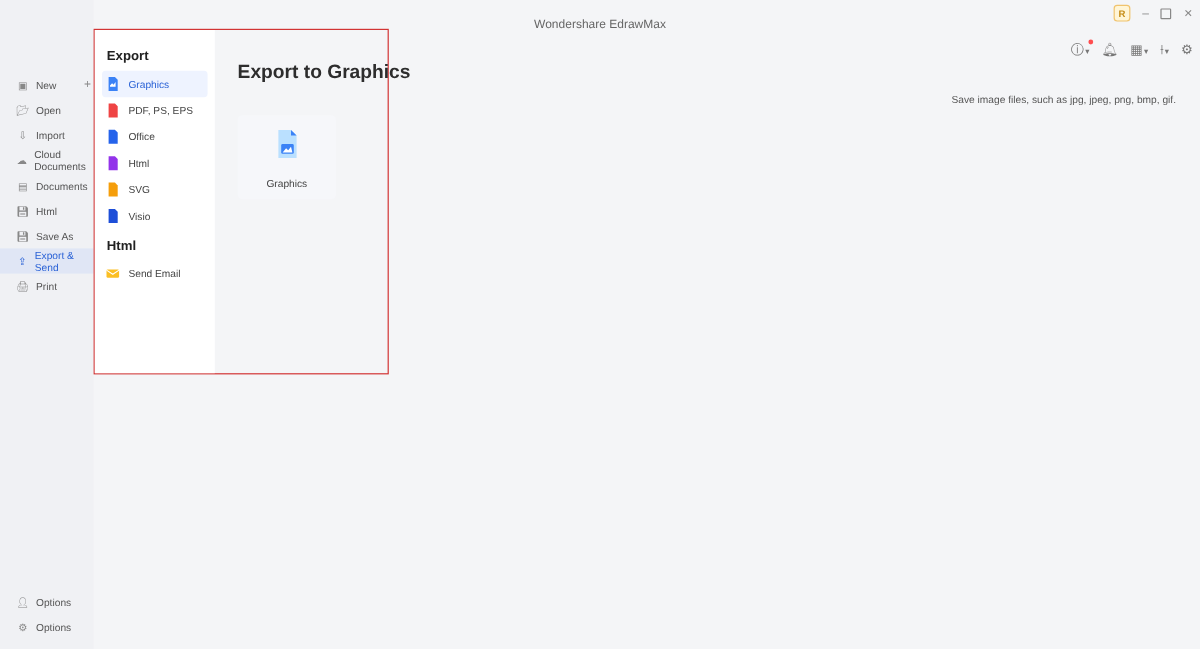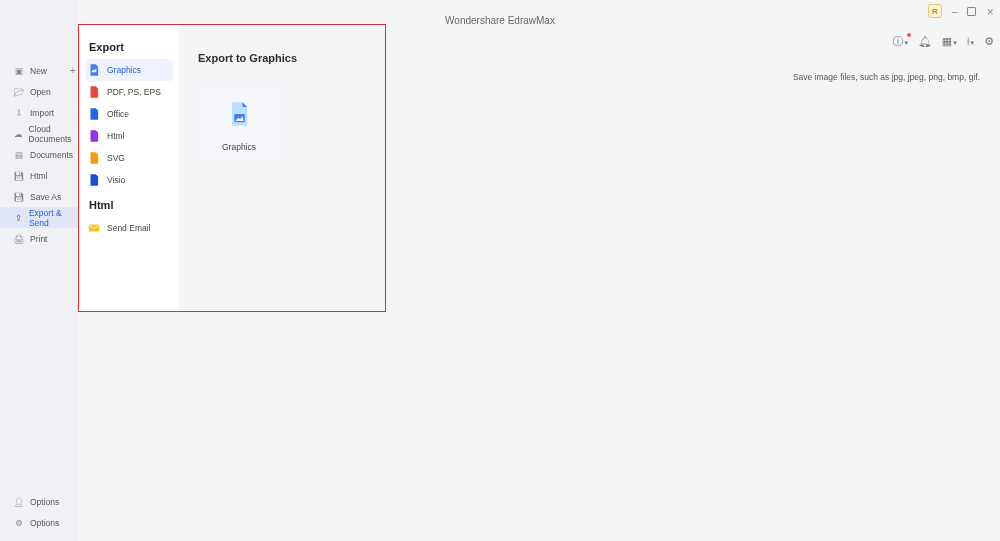--- a/index.html
+++ b/index.html
@@ -27,31 +27,31 @@
   .sidebar-item { display: flex; align-items: center; gap: 6px; height: 21px; padding-left: 14px; font-size: 8.5px; color: #555; cursor: pointer; }
   .sidebar-item.active { background: #e0e6f5; color: #2a62d6; }
   .sidebar-item .sb-ico { width: 10px; height: 10px; display: flex; align-items: center; justify-content: center; color: #888; }
   .sidebar-item.active .sb-ico { color: #2a62d6; }
   .sidebar-bottom { margin-top: auto; margin-bottom: 8px; }
 
   
   .plus-mark { position: absolute; left: 70px; top: 65px; color: #888; font-size: 10px; pointer-events: none; }
 
   
-  .export-panel { position: absolute; left: 78px; top: 24px; width: 308px; height: 288px; border: 1.2px solid #d23434; background: transparent; }
+  .export-panel { position: absolute; left: 78px; top: 24px; width: 246px; height: 288px; border: 1.2px solid #d23434; background: transparent; }
   .export-inner { position: absolute; left: 0; top: 0; bottom: 0; width: 100px; background: #ffffff; padding: 8px 6px; }
   .export-heading { font-size: 11px; font-weight: bold; color: #222; margin: 8px 0 6px 4px; }
   .export-row { display: flex; align-items: center; gap: 6px; height: 22px; padding-left: 2px; font-size: 8.5px; color: #444; cursor: pointer; border-radius: 3px; }
   .export-row.active { background: #eef3ff; color: #2a62d6; }
   .export-row .ex-ico { width: 14px; height: 14px; display: flex; align-items: center; justify-content: center; }
   .ex-ico svg { width: 14px; height: 14px; }
 
   
   .content { position: absolute; left: 198px; top: 52px; right: 20px; }
-  .content-title { font-size: 11px; font-weight: 600; color: #2d2d2d; margin-bottom: 8px; }
+  .content-title { font-size: 16px; font-weight: 600; color: #2d2d2d; margin-bottom: 8px; }
   .content-desc { font-size: 8.5px; color: #555; margin-bottom: 8px; text-align: right; }
   .tile { width: 82px; background: #f6f7fa; border-radius: 4px; padding: 10px 0 8px 0; display: flex; flex-direction: column; align-items: center; cursor: pointer; margin-bottom: 24px; }
   .tile .tile-icon { width: 28px; height: 28px; margin-bottom: 14px; }
   .tile .tile-label { font-size: 8.5px; color: #444; }
 
   
   .file-svg { width: 100%; height: 100%; }
 
   .caret-down { font-size: 7px; margin-left: 1px; }
 

